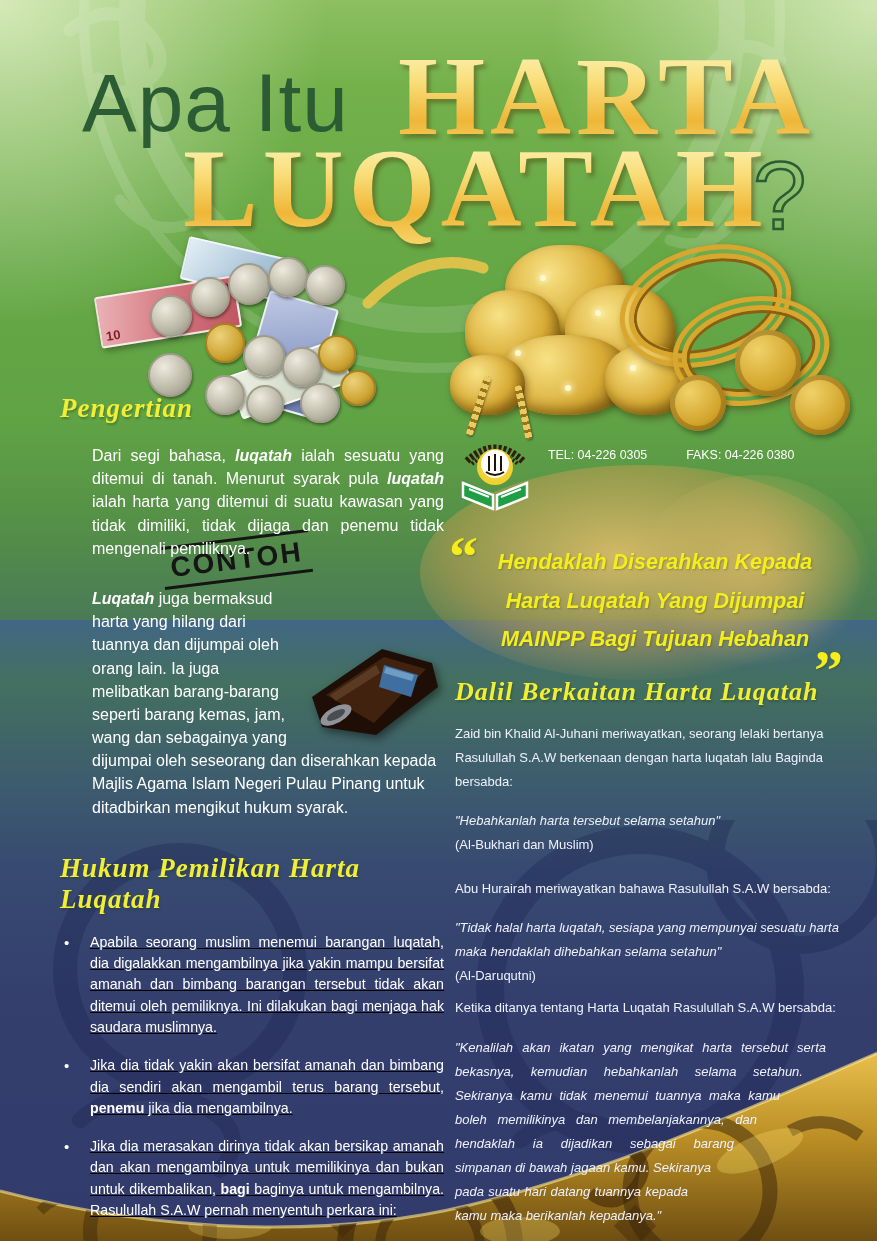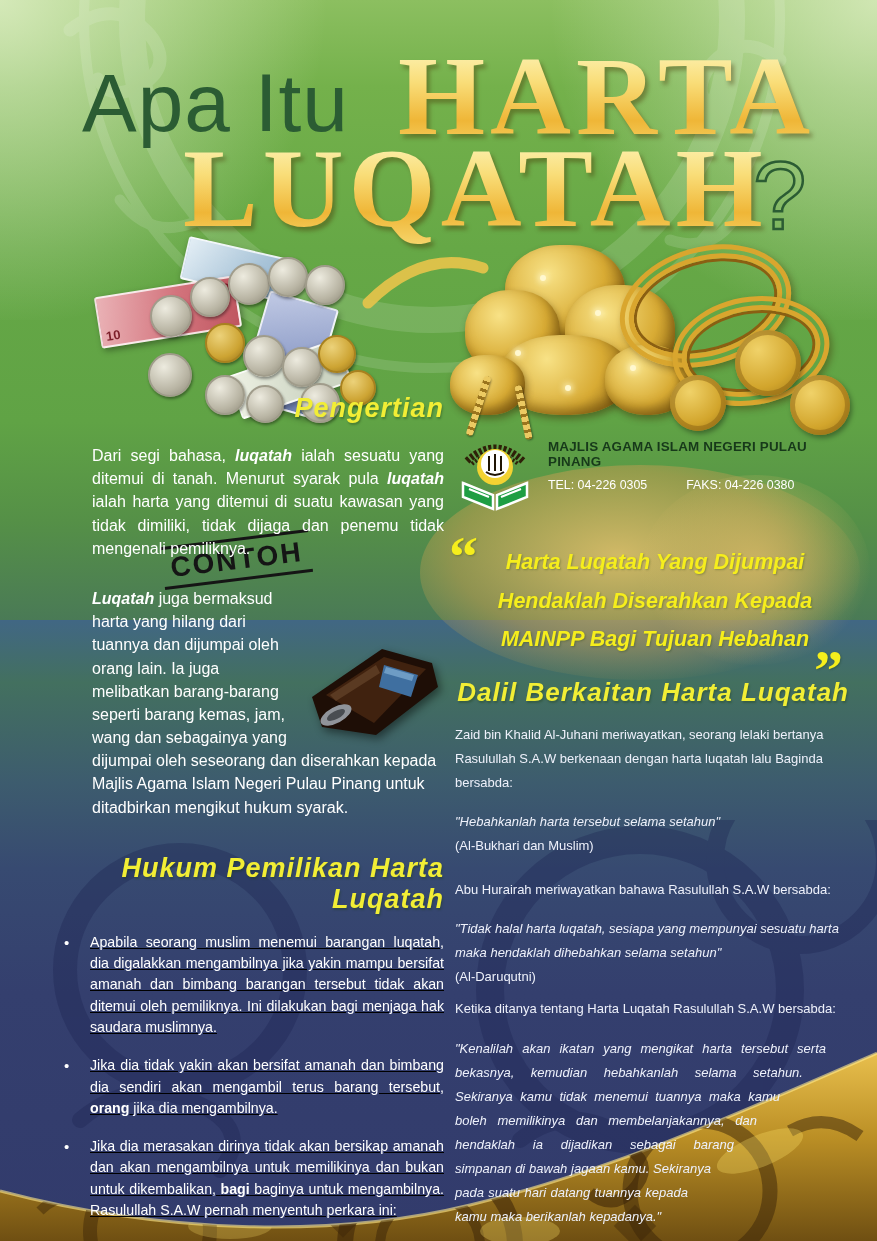--- a/index.html
+++ b/index.html
@@ -66,22 +66,22 @@
   .chain{position:absolute;width:7px;
     background:repeating-linear-gradient(180deg,#ecca62 0 5px,#9a741d 5px 8px);
     border-radius:3px;box-shadow:1px 1px 2px rgba(0,0,0,.4);}
   .bangle{position:absolute;border-radius:50%;border:14px double #d9a62e;
     box-shadow:inset 0 0 0 3px #8a5f12,2px 4px 7px rgba(60,40,0,.4);}
   .goldcoin{position:absolute;border-radius:50%;
     background:radial-gradient(circle at 35% 30%,#f0d269,#d2a52c 60%,#9c7518);
     box-shadow:inset 0 0 0 5px rgba(130,90,15,.45),2px 3px 5px rgba(0,0,0,.35);}
 
   
-  .script-h{font-family:Liberation Sans, sans-serif;font-style:italic;font-weight:bold;
-    color:#f2ee35;font-size:27px;letter-spacing:1px;text-shadow:1px 2px 2px rgba(30,60,20,.35);text-align:right;}
+  .script-h{font-family:Liberation Serif, serif;font-style:italic;font-weight:bold;
+    color:#f2ee35;font-size:27px;letter-spacing:1px;text-shadow:1px 2px 2px rgba(30,60,20,.35);}
 
   
   .col-left{left:60px;top:393px;width:384px;z-index:10;}
   .body-l{color:#ffffff;font-size:16px;line-height:1.45;margin-left:32px;}
   .just{text-align:justify;}
   .bi{font-weight:bold;font-style:italic;}
   .b{font-weight:bold;}
   .p1{margin-top:20px;}
   .p2{margin-top:27px;}
   .wallet-float{float:right;width:138px;height:106px;margin:50px 0 4px 10px;shape-outside:margin-box;}
@@ -226,21 +226,21 @@
           <ellipse cx="30" cy="78" rx="10" ry="4" fill="#494d52" transform="rotate(-28 30 78)"></ellipse>
         </svg>
       </span>
       <span class="bi" data-interactable="false">Luqatah</span><span data-interactable="false"> juga bermaksud harta yang hilang dari tuannya dan dijumpai oleh orang lain. Ia juga melibatkan barang-barang seperti barang kemas, jam, wang dan sebagainya yang dijumpai oleh seseorang dan diserahkan kepada Majlis Agama Islam Negeri Pulau Pinang untuk ditadbirkan mengikut hukum syarak.</span>
     </div>
 
     <div class="script-h hukum-h" data-interactable="false">Hukum Pemilikan Harta Luqatah</div>
 
     <div class="bullets" data-interactable="false">
       <div class="bullet just" data-interactable="false"><span data-interactable="false">Apabila seorang muslim menemui barangan luqatah, dia digalakkan mengambilnya jika yakin mampu bersifat amanah dan bimbang barangan tersebut tidak akan ditemui oleh pemiliknya. Ini dilakukan bagi menjaga hak saudara muslimnya.</span></div>
-      <div class="bullet just" data-interactable="false"><span data-interactable="false">Jika dia tidak yakin akan bersifat amanah dan bimbang dia sendiri akan mengambil terus barang tersebut, </span><span class="b" data-interactable="false">orang</span><span data-interactable="false"> jika dia mengambilnya.</span></div>
+      <div class="bullet just" data-interactable="false"><span data-interactable="false">Jika dia tidak yakin akan bersifat amanah dan bimbang dia sendiri akan mengambil terus barang tersebut, </span><span class="b" data-interactable="false">penemu</span><span data-interactable="false"> jika dia mengambilnya.</span></div>
       <div class="bullet just" data-interactable="false"><span data-interactable="false">Jika dia merasakan dirinya tidak akan bersikap amanah dan akan mengambilnya untuk memilikinya dan bukan untuk dikembalikan, </span><span class="b" data-interactable="false">bagi</span><span data-interactable="false"> baginya untuk mengambilnya. Rasulullah S.A.W pernah menyentuh perkara ini:</span></div>
     </div>
 
     <div class="lquote" data-interactable="false">
       <div data-interactable="false">“ Orang Yang Mengambil Barang Yang Hilang Adalah</div>
 
     </div>
   </div>
 
   <div class="abs col-right" data-interactable="false">
@@ -257,33 +257,32 @@
             <line x1="40" y1="21" x2="40" y2="38"></line>
             <line x1="46" y1="23" x2="46" y2="38"></line>
             <path d="M31 39 q9 6 18 0"></path>
           </g>
           <path d="M8 50 L38 62 L38 76 L8 64 Z" fill="#1f9e43" stroke="#ffffff" stroke-width="2.5"></path>
           <path d="M72 50 L42 62 L42 76 L72 64 Z" fill="#1f9e43" stroke="#ffffff" stroke-width="2.5"></path>
           <path d="M14 56 L34 64 M46 64 L66 56" stroke="#ffffff" stroke-width="2" fill="none"></path>
         </svg>
       </span>
       <div class="org-text">
-        <div class="org-name" data-interactable="false">MAJLIS AGAMA ISLAM NEGERI PULAU PINANG</div>
         <div class="org-addr">
           <div class="org-contact" data-interactable="false">
             <span class="tel" data-interactable="false">TEL: 04-226 0305</span><span data-interactable="false">FAKS: 04-226 0380</span>
           </div>
         </div>
       </div>
     </div>
 
     <div class="banner" data-interactable="false">
       <span class="bigq bq-open" data-interactable="false">“</span>
+      <div data-interactable="false">Hendaklah Diserahkan Kepada</div>
       <div data-interactable="false">Harta Luqatah Yang Dijumpai</div>
-      <div data-interactable="false">Hendaklah Diserahkan Kepada</div>
       <div style="position:relative;display:inline-block" data-interactable="false"><span data-interactable="false">MAINPP Bagi Tujuan Hebahan</span><span class="bigq bq-close" style="right:-34px;bottom:-12px" data-interactable="false">”</span></div>
     </div>
 
     <div class="script-h dalil-h" data-interactable="false">Dalil Berkaitan Harta Luqatah</div>
 
     <div class="body-r rp" data-interactable="false">Zaid bin Khalid Al-Juhani meriwayatkan, seorang lelaki bertanya Rasulullah S.A.W berkenaan dengan harta luqatah lalu Baginda bersabda:</div>
     <div class="body-r rq" data-interactable="false">
       <div data-interactable="false">"Hebahkanlah harta tersebut selama setahun"</div>
       <div class="rsrc" data-interactable="false">(Al-Bukhari dan Muslim)</div>
     </div>

